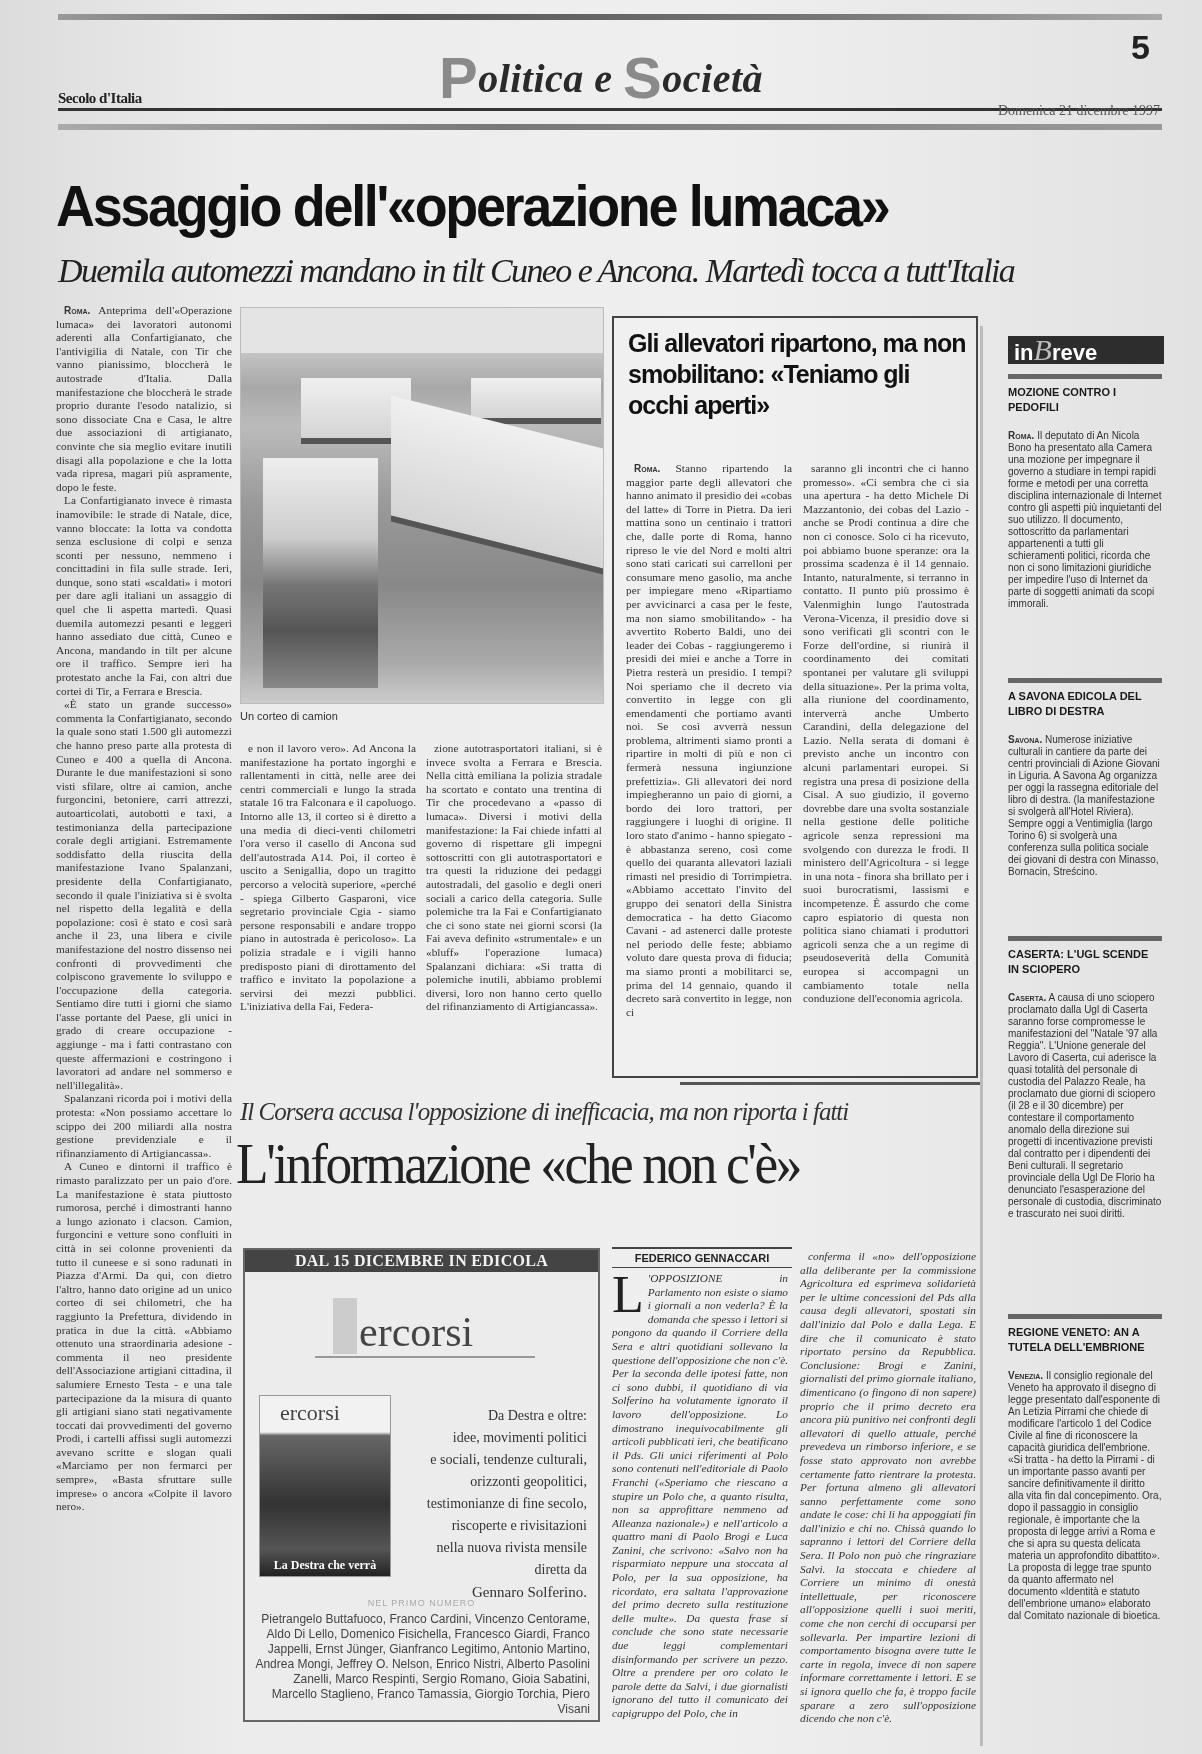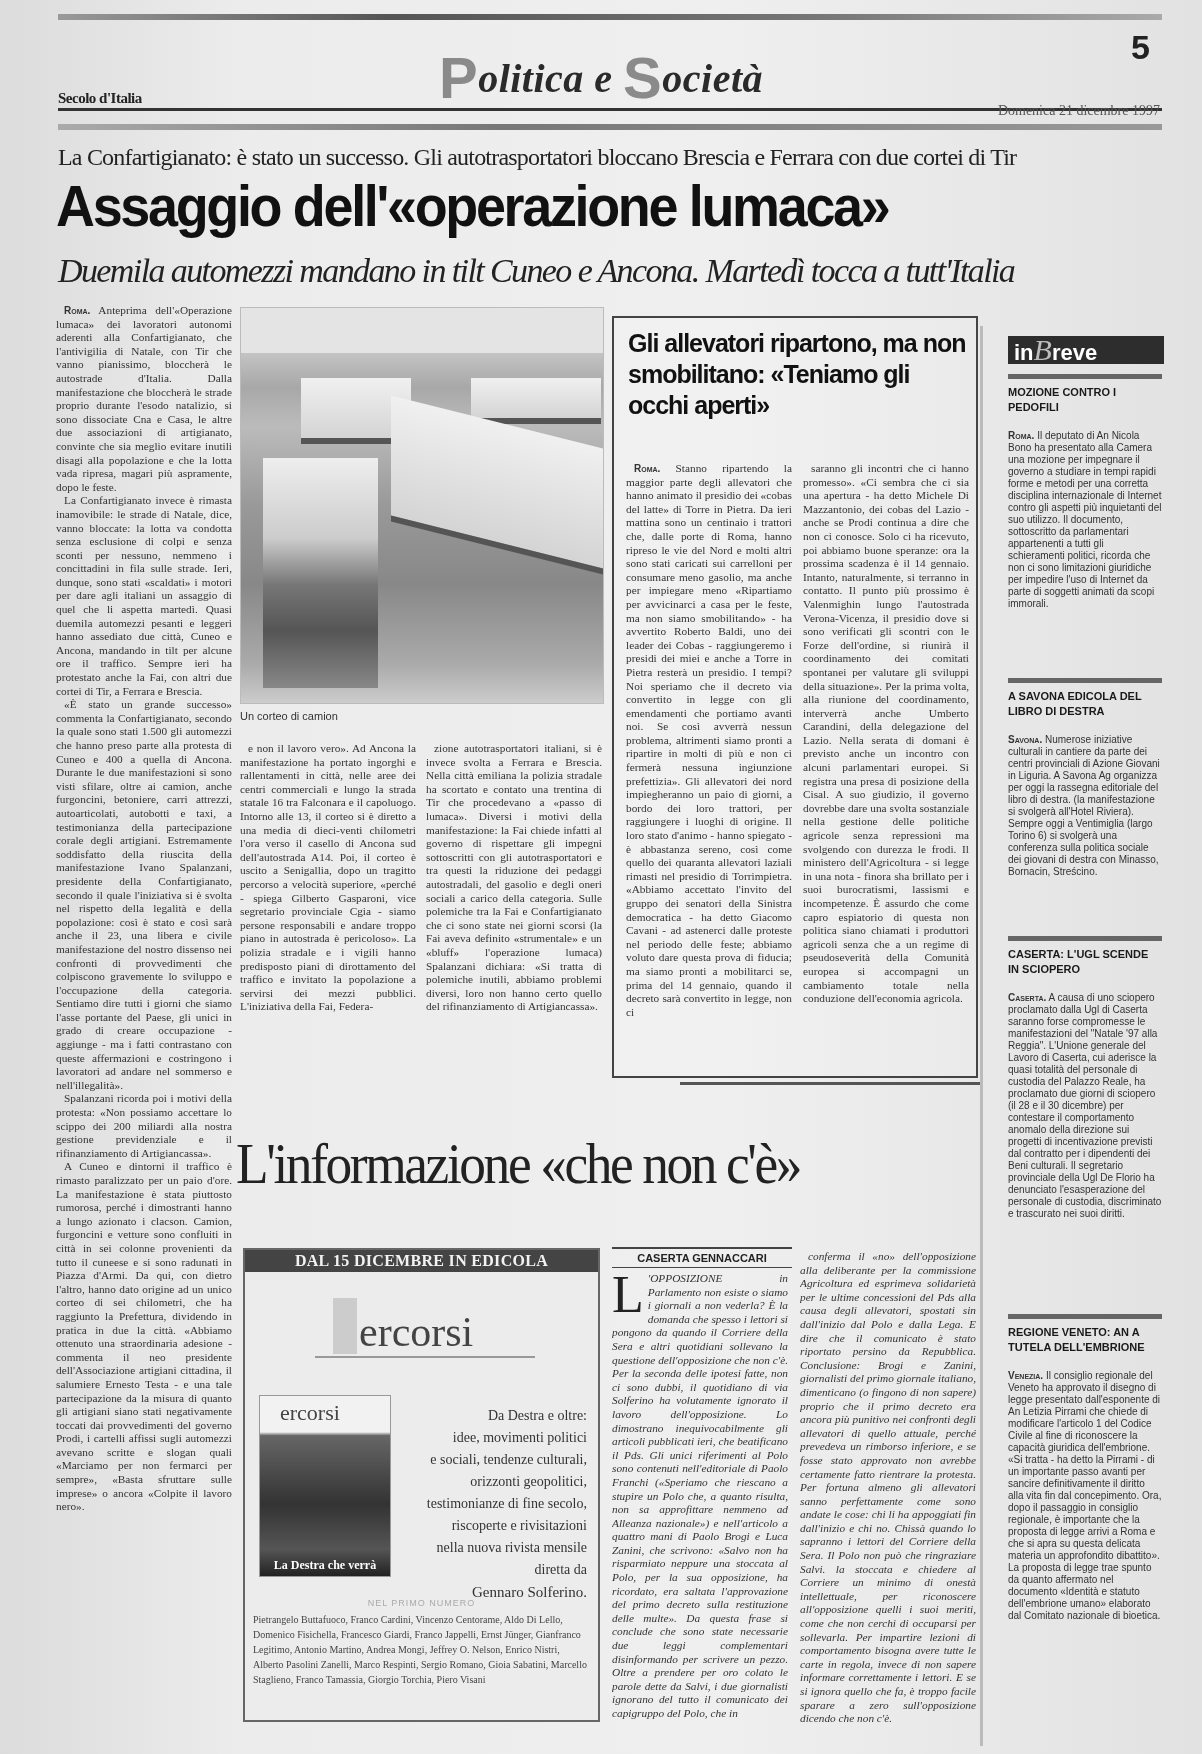--- a/index.html
+++ b/index.html
@@ -71,21 +71,21 @@
            font-weight:bold;font-size:16px;line-height:22px;letter-spacing:0.3px;}
   .ad-logo{position:absolute;left:88px;top:48px;font-size:42px;color:#444;}
   .ad-logo .P{display:inline-block;width:24px;height:56px;background:#ccc;margin-right:2px;vertical-align:-8px;}
   .ad-line{position:absolute;left:70px;top:106px;width:220px;height:2px;background:#999;}
   .ad-cover{position:absolute;left:14px;top:145px;width:130px;height:180px;background:linear-gradient(180deg,#f2f2f2 0,#f2f2f2 20%,#666 22%,#333 60%,#555 85%,#222);border:1px solid #999;}
   .ad-cover-title{position:absolute;left:20px;top:4px;font-size:22px;color:#444;}
   .ad-cover-foot{position:absolute;left:0;bottom:3px;width:100%;text-align:center;color:#fff;font-weight:bold;font-size:12px;}
   .ad-text{position:absolute;left:154px;top:155px;width:188px;text-align:right;font-size:14px;line-height:22px;color:#333;}
   .ad-text .name{font-size:15px;}
   .ad-contrib-h{position:absolute;left:0;top:348px;width:100%;text-align:center;font-family:"Liberation Sans",sans-serif;font-size:9px;color:#aaa;letter-spacing:1px;}
-  .ad-contrib{position:absolute;left:8px;top:362px;width:337px;text-align:left;font-family:Liberation Serif, serif;font-size:10px;line-height:15px;color:#444;}
+  .ad-contrib{position:absolute;left:8px;top:362px;width:337px;text-align:right;font-family:Liberation Sans, sans-serif;font-size:12px;line-height:15px;color:#444;}
   
   .byline-rule{position:absolute;left:612px;top:1247px;width:180px;height:2px;background:#444;}
   .byline{position:absolute;left:612px;top:1252px;width:180px;text-align:center;font-family:"Liberation Sans",sans-serif;font-weight:bold;font-size:11px;color:#222;}
   .byline-rule2{position:absolute;left:612px;top:1267px;width:180px;height:1px;background:#444;}
   .col6{left:612px;top:1272px;width:176px;height:470px;overflow:hidden;font-style:italic;}
   .col7{left:800px;top:1250px;width:176px;height:492px;overflow:hidden;font-style:italic;}
   .dropcap{float:left;font-size:52px;line-height:42px;margin:2px 4px 0 0;color:#222;font-style:normal;}
 </style>
 </head>
 <body>
@@ -93,21 +93,20 @@
 <div class="page">
 
   <div class="rule-top"></div>
   <div class="section-title"><span class="cap">P</span><span>olitica e </span><span class="cap">S</span><span>ocietà</span></div>
   <div class="page-num">5</div>
   <div class="paper-name">Secolo d'Italia</div>
   <div class="rule-mid"></div>
   <div class="date">Domenica 21 dicembre 1997</div>
   <div class="rule-band"></div>
 
-  <div class="kicker">La Confartigianato: è stato un successo. Gli autotrasportatori bloccano Brescia e Ferrara con due cortei di Tir</div>
   <div class="headline">Assaggio dell'«operazione lumaca»</div>
   <div class="subhead">Duemila automezzi mandano in tilt Cuneo e Ancona. Martedì tocca a tutt'Italia</div>
 
   <div class="col col1">
     <p><span class="dl">Roma.</span> <span>Anteprima dell'«Operazione lumaca» dei lavoratori autonomi aderenti alla Confartigianato, che l'antivigilia di Natale, con Tir che vanno pianissimo, bloccherà le autostrade d'Italia. Dalla manifestazione che bloccherà le strade proprio durante l'esodo natalizio, si sono dissociate Cna e Casa, le altre due associazioni di artigianato, convinte che sia meglio evitare inutili disagi alla popolazione e che la lotta vada ripresa, magari più aspramente, dopo le feste.</span></p>
     <p>La Confartigianato invece è rimasta inamovibile: le strade di Natale, dice, vanno bloccate: la lotta va condotta senza esclusione di colpi e senza sconti per nessuno, nemmeno i concittadini in fila sulle strade. Ieri, dunque, sono stati «scaldati» i motori per dare agli italiani un assaggio di quel che li aspetta martedì. Quasi duemila automezzi pesanti e leggeri hanno assediato due città, Cuneo e Ancona, mandando in tilt per alcune ore il traffico. Sempre ieri ha protestato anche la Fai, con altri due cortei di Tir, a Ferrara e Brescia.</p>
     <p>«È stato un grande successo» commenta la Confartigianato, secondo la quale sono stati 1.500 gli automezzi che hanno preso parte alla protesta di Cuneo e 400 a quella di Ancona. Durante le due manifestazioni si sono visti sfilare, oltre ai camion, anche furgoncini, betoniere, carri attrezzi, autoarticolati, autobotti e taxi, a testimonianza della partecipazione corale degli artigiani. Estremamente soddisfatto della riuscita della manifestazione Ivano Spalanzani, presidente della Confartigianato, secondo il quale l'iniziativa si è svolta nel rispetto della legalità e della popolazione: così è stato e così sarà anche il 23, una libera e civile manifestazione del nostro dissenso nei confronti di provvedimenti che colpiscono gravemente lo sviluppo e l'occupazione della categoria. Sentiamo dire tutti i giorni che siamo l'asse portante del Paese, gli unici in grado di creare occupazione - aggiunge - ma i fatti contrastano con queste affermazioni e costringono i lavoratori ad andare nel sommerso e nell'illegalità».</p>
     <p>Spalanzani ricorda poi i motivi della protesta: «Non possiamo accettare lo scippo dei 200 miliardi alla nostra gestione previdenziale e il rifinanziamento di Artigiancassa».</p>
     <p>A Cuneo e dintorni il traffico è rimasto paralizzato per un paio d'ore. La manifestazione è stata piuttosto rumorosa, perché i dimostranti hanno a lungo azionato i clacson. Camion, furgoncini e vetture sono confluiti in città in sei colonne provenienti da tutto il cuneese e si sono radunati in Piazza d'Armi. Da qui, con dietro l'altro, hanno dato origine ad un unico corteo di sei chilometri, che ha raggiunto la Prefettura, dividendo in pratica in due la città. «Abbiamo ottenuto una straordinaria adesione - commenta il neo presidente dell'Associazione artigiani cittadina, il salumiere Ernesto Testa - e una tale partecipazione da la misura di quanto gli artigiani siano stati negativamente toccati dai provvedimenti del governo Prodi, i cartelli affissi sugli automezzi avevano scritte e slogan quali «Marciamo per non fermarci per sempre», «Basta sfruttare sulle imprese» o ancora «Colpite il lavoro nero».</p>
   </div>
@@ -161,20 +160,21 @@
     </div>
 
     <div class="brief" style="top:988px;">
       <div class="brief-bar"></div>
       <div class="brief-title">REGIONE VENETO: AN A TUTELA DELL'EMBRIONE</div>
       <div class="brief-body"><span class="dl">Venezia.</span> <span>Il consiglio regionale del Veneto ha approvato il disegno di legge presentato dall'esponente di An Letizia Pirrami che chiede di modificare l'articolo 1 del Codice Civile al fine di riconoscere la capacità giuridica dell'embrione. «Si tratta - ha detto la Pirrami - di un importante passo avanti per sancire definitivamente il diritto alla vita fin dal concepimento. Ora, dopo il passaggio in consiglio regionale, è importante che la proposta di legge arrivi a Roma e che si apra su questa delicata materia un approfondito dibattito». La proposta di legge trae spunto da quanto affermato nel documento «Identità e statuto dell'embrione umano» elaborato dal Comitato nazionale di bioetica.</span></div>
     </div>
   </div>
 
   <div class="rule-k2"></div>
+  <div class="k2">Il Corsera accusa l'opposizione di inefficacia, ma non riporta i fatti</div>
   <div class="h2">L'informazione «che non c'è»</div>
 
   <div class="ad">
     <div class="ad-band">DAL 15 DICEMBRE IN EDICOLA</div>
     <div class="ad-logo"><span class="P"></span><span>ercorsi</span></div>
     <div class="ad-line"></div>
     <div class="ad-cover">
       <div class="ad-cover-title">ercorsi</div>
       <div class="ad-cover-foot">La Destra che verrà</div>
     </div>
@@ -187,21 +187,21 @@
       <div>riscoperte e rivisitazioni</div>
       <div>nella nuova rivista mensile</div>
       <div>diretta da</div>
       <div class="name">Gennaro Solferino.</div>
     </div>
     <div class="ad-contrib-h">NEL PRIMO NUMERO</div>
     <div class="ad-contrib">Pietrangelo Buttafuoco, Franco Cardini, Vincenzo Centorame, Aldo Di Lello, Domenico Fisichella, Francesco Giardi, Franco Jappelli, Ernst Jünger, Gianfranco Legitimo, Antonio Martino, Andrea Mongi, Jeffrey O. Nelson, Enrico Nistri, Alberto Pasolini Zanelli, Marco Respinti, Sergio Romano, Gioia Sabatini, Marcello Staglieno, Franco Tamassia, Giorgio Torchia, Piero Visani</div>
   </div>
 
   <div class="byline-rule"></div>
-  <div class="byline">CASERTA GENNACCARI</div>
+  <div class="byline">FEDERICO GENNACCARI</div>
   <div class="byline-rule2"></div>
   <div class="col col6">
     <span class="dropcap">L</span><span>'OPPOSIZIONE in Parlamento non esiste o siamo i giornali a non vederla? È la domanda che spesso i lettori si pongono da quando il Corriere della Sera e altri quotidiani sollevano la questione dell'opposizione che non c'è. Per la seconda delle ipotesi fatte, non ci sono dubbi, il quotidiano di via Solferino ha volutamente ignorato il lavoro dell'opposizione. Lo dimostrano inequivocabilmente gli articoli pubblicati ieri, che beatificano il Pds. Gli unici riferimenti al Polo sono contenuti nell'editoriale di Paolo Franchi («Speriamo che riescano a stupire un Polo che, a quanto risulta, non sa approfittare nemmeno ad Alleanza nazionale») e nell'articolo a quattro mani di Paolo Brogi e Luca Zanini, che scrivono: «Salvo non ha risparmiato neppure una stoccata al Polo, per la sua opposizione, ha ricordato, era saltata l'approvazione del primo decreto sulla restituzione delle multe». Da questa frase si conclude che sono state necessarie due leggi complementari disinformando per scrivere un pezzo. Oltre a prendere per oro colato le parole dette da Salvi, i due giornalisti ignorano del tutto il comunicato dei capigruppo del Polo, che in</span>
   </div>
   <div class="col col7">
       <p>conferma il «no» dell'opposizione alla deliberante per la commissione Agricoltura ed esprimeva solidarietà per le ultime concessioni del Pds alla causa degli allevatori, spostati sin dall'inizio dal Polo e dalla Lega. E dire che il comunicato è stato riportato persino da Repubblica. Conclusione: Brogi e Zanini, giornalisti del primo giornale italiano, dimenticano (o fingono di non sapere) proprio che il primo decreto era ancora più punitivo nei confronti degli allevatori di quello attuale, perché prevedeva un rimborso inferiore, e se fosse stato approvato non avrebbe certamente fatto rientrare la protesta. Per fortuna almeno gli allevatori sanno perfettamente come sono andate le cose: chi li ha appoggiati fin dall'inizio e chi no. Chissà quando lo sapranno i lettori del Corriere della Sera. Il Polo non può che ringraziare Salvi. la stoccata e chiedere al Corriere un minimo di onestà intellettuale, per riconoscere all'opposizione quelli i suoi meriti, come che non cerchi di occuparsi per sollevarla. Per impartire lezioni di comportamento bisogna avere tutte le carte in regola, invece di non sapere informare correttamente i lettori. E se si ignora quello che fa, è troppo facile sparare a zero sull'opposizione dicendo che non c'è.</p>
     </div>
 
 </div>
 

